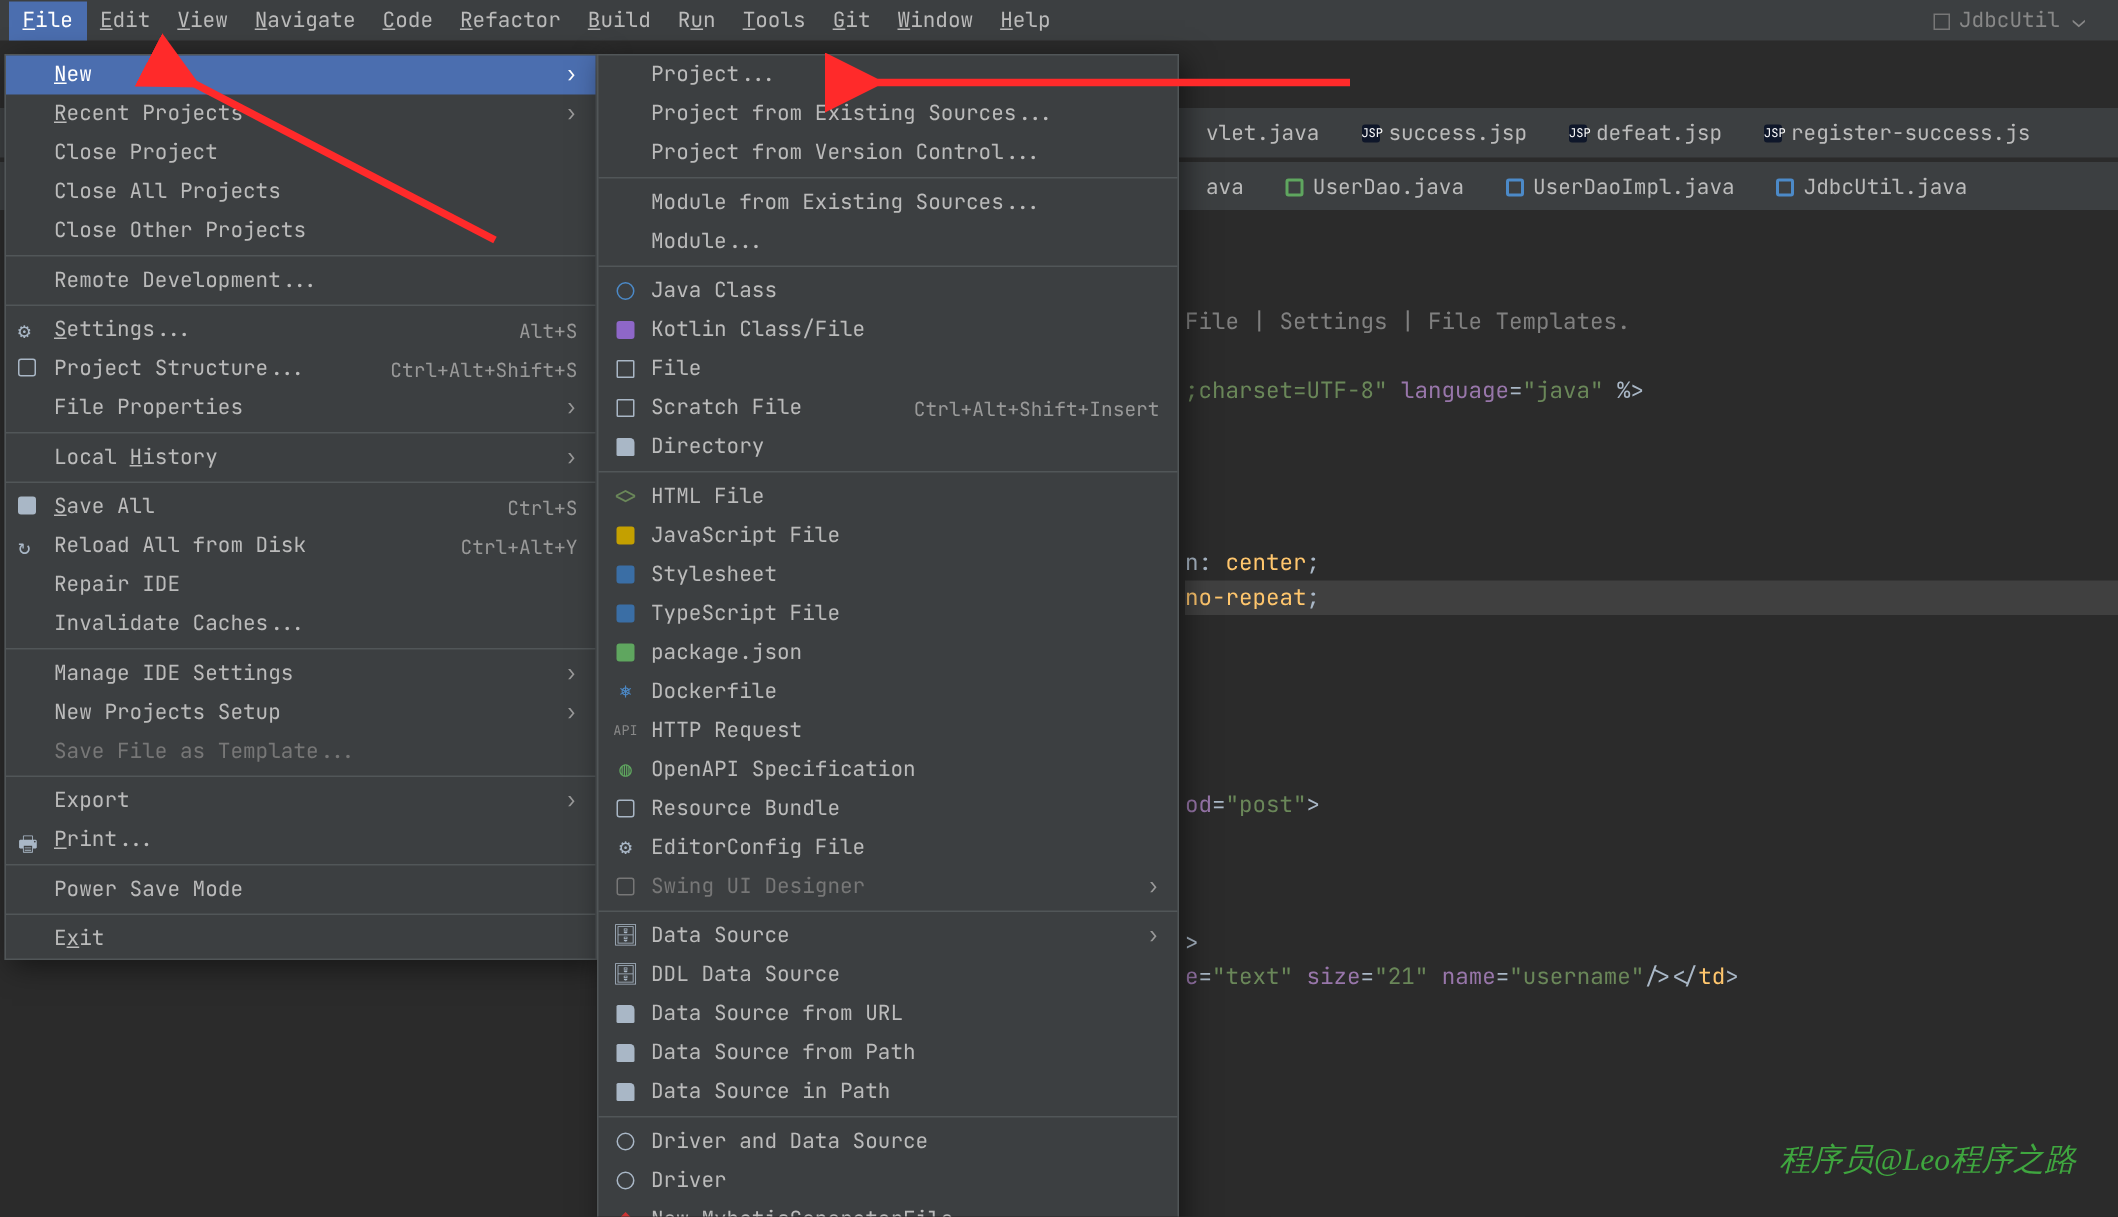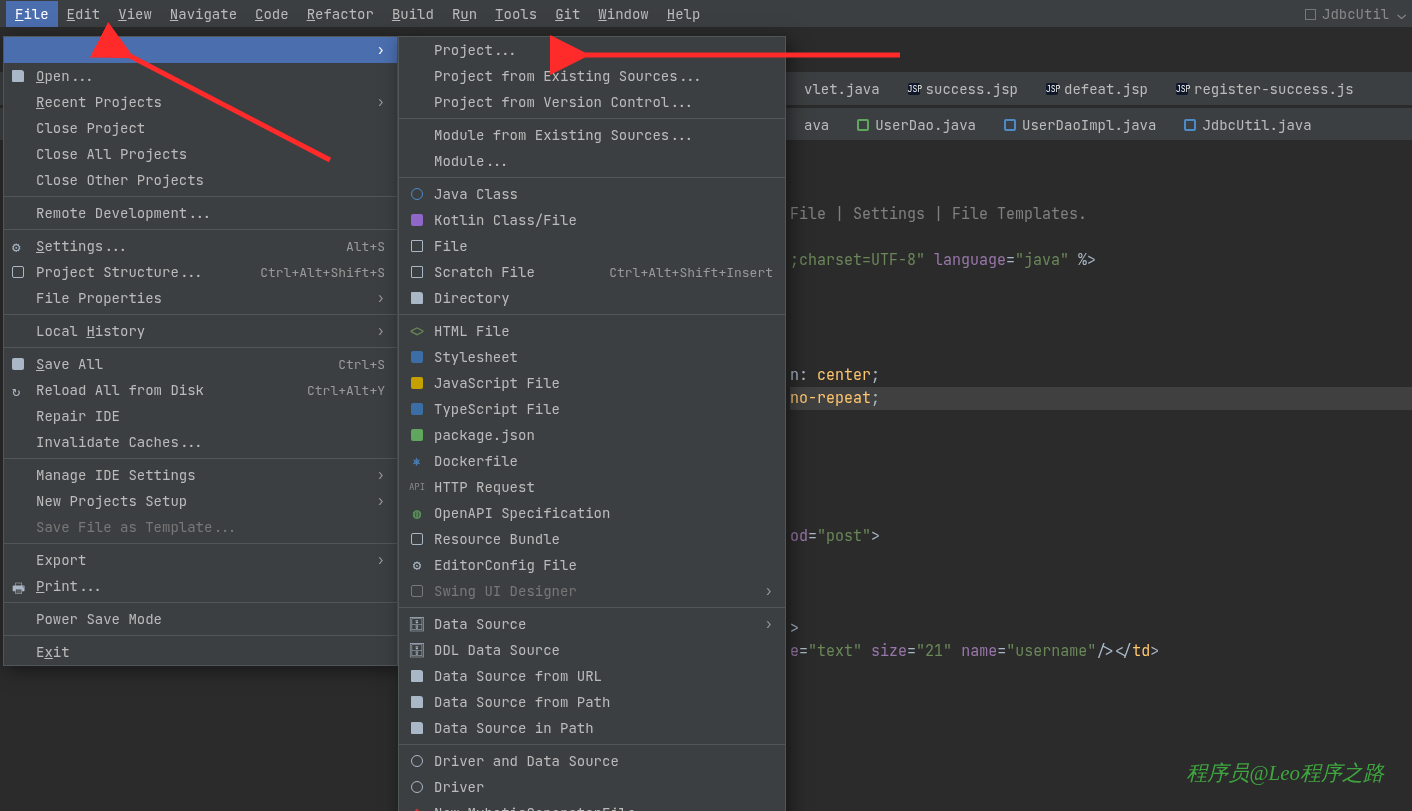--- a/index.html
+++ b/index.html
@@ -112,21 +112,21 @@
     <div class="menu-item"><span class="mn">N</span>avigate</div>
     <div class="menu-item"><span class="mn">C</span>ode</div>
     <div class="menu-item"><span class="mn">R</span>efactor</div>
     <div class="menu-item"><span class="mn">B</span>uild</div>
     <div class="menu-item">R<span class="mn">u</span>n</div>
     <div class="menu-item"><span class="mn">T</span>ools</div>
     <div class="menu-item"><span class="mn">G</span>it</div>
     <div class="menu-item"><span class="mn">W</span>indow</div>
     <div class="menu-item"><span class="mn">H</span>elp</div>
   </div>
-<div class="menubar-right" style="position:absolute; top:0; right:0; height:28px; display:flex; align-items:center; padding-right:6px;">
+<div class="menubar-right" style="position:absolute; top:0; right:0; height:28px; display:flex; align-items:center; padding-right:22px;">
   <span class="sq"></span>
   <span class="dd">JdbcUtil</span>
 </div>
 
 <div class="tabs" style="position:absolute;top:72px;left:0;right:0;">
     <div class="tab">
       <span>vlet.java</span>
     </div>
     <div class="tab">
       <span class="ic ic-jsp">JSP</span>
@@ -178,25 +178,22 @@
 
 
 
 <span class="cl6">&gt;</span>
 <span class="cl3">e</span><span class="cl6">=</span><span class="cl2">"text"</span><span class="cl6"> </span><span class="cl3">size</span><span class="cl6">=</span><span class="cl2">"21"</span><span class="cl6"> </span><span class="cl3">name</span><span class="cl6">=</span><span class="cl2">"username"</span><span class="cl6">/&gt;&lt;/</span><span class="cl5">td</span><span class="cl6">&gt;</span>
 </div>
 
 <div class="file-menu">
     <div class="fm-item highlight">
       <span class="ic"></span>
-      <span class="arrow">›</span>
-    </div>
-    <div class="fm-item">
-      <span class="ic"><span class="sqic" style="background:#a9b7c6;border-radius:1px 3px 1px 1px"></span></span>
-      <span class="label"><span class="mn">O</span>pen...</span>
+      <span class="label"><span class="mn">N</span>ew</span>
+      <span class="arrow">›</span>
     </div>
     <div class="fm-item">
       <span class="ic"></span>
       <span class="label"><span class="mn">R</span>ecent Projects</span>
       <span class="arrow">›</span>
     </div>
     <div class="fm-item">
       <span class="ic"></span>
       <span class="label">Close Project</span>
     </div>
@@ -347,29 +344,29 @@
     </div>
     <div class="nm-sep"></div>
     <div class="nm-item">
       <span class="ic">
         <span style="color:#6a8759">&lt;&gt;</span>
       </span>
       <span class="label">HTML File</span>
     </div>
     <div class="nm-item">
       <span class="ic">
+        <span class="sqic" style="background:#c4a000"></span>
+      </span>
+      <span class="label">JavaScript File</span>
+    </div>
+    <div class="nm-item">
+      <span class="ic">
         <span class="sqic" style="background:#3a6ea5"></span>
       </span>
       <span class="label">Stylesheet</span>
-    </div>
-    <div class="nm-item">
-      <span class="ic">
-        <span class="sqic" style="background:#c4a000"></span>
-      </span>
-      <span class="label">JavaScript File</span>
     </div>
     <div class="nm-item">
       <span class="ic">
         <span class="sqic" style="background:#3a6ea5"></span>
       </span>
       <span class="label">TypeScript File</span>
     </div>
     <div class="nm-item">
       <span class="ic">
         <span class="sqic" style="background:#5fa65f"></span>

